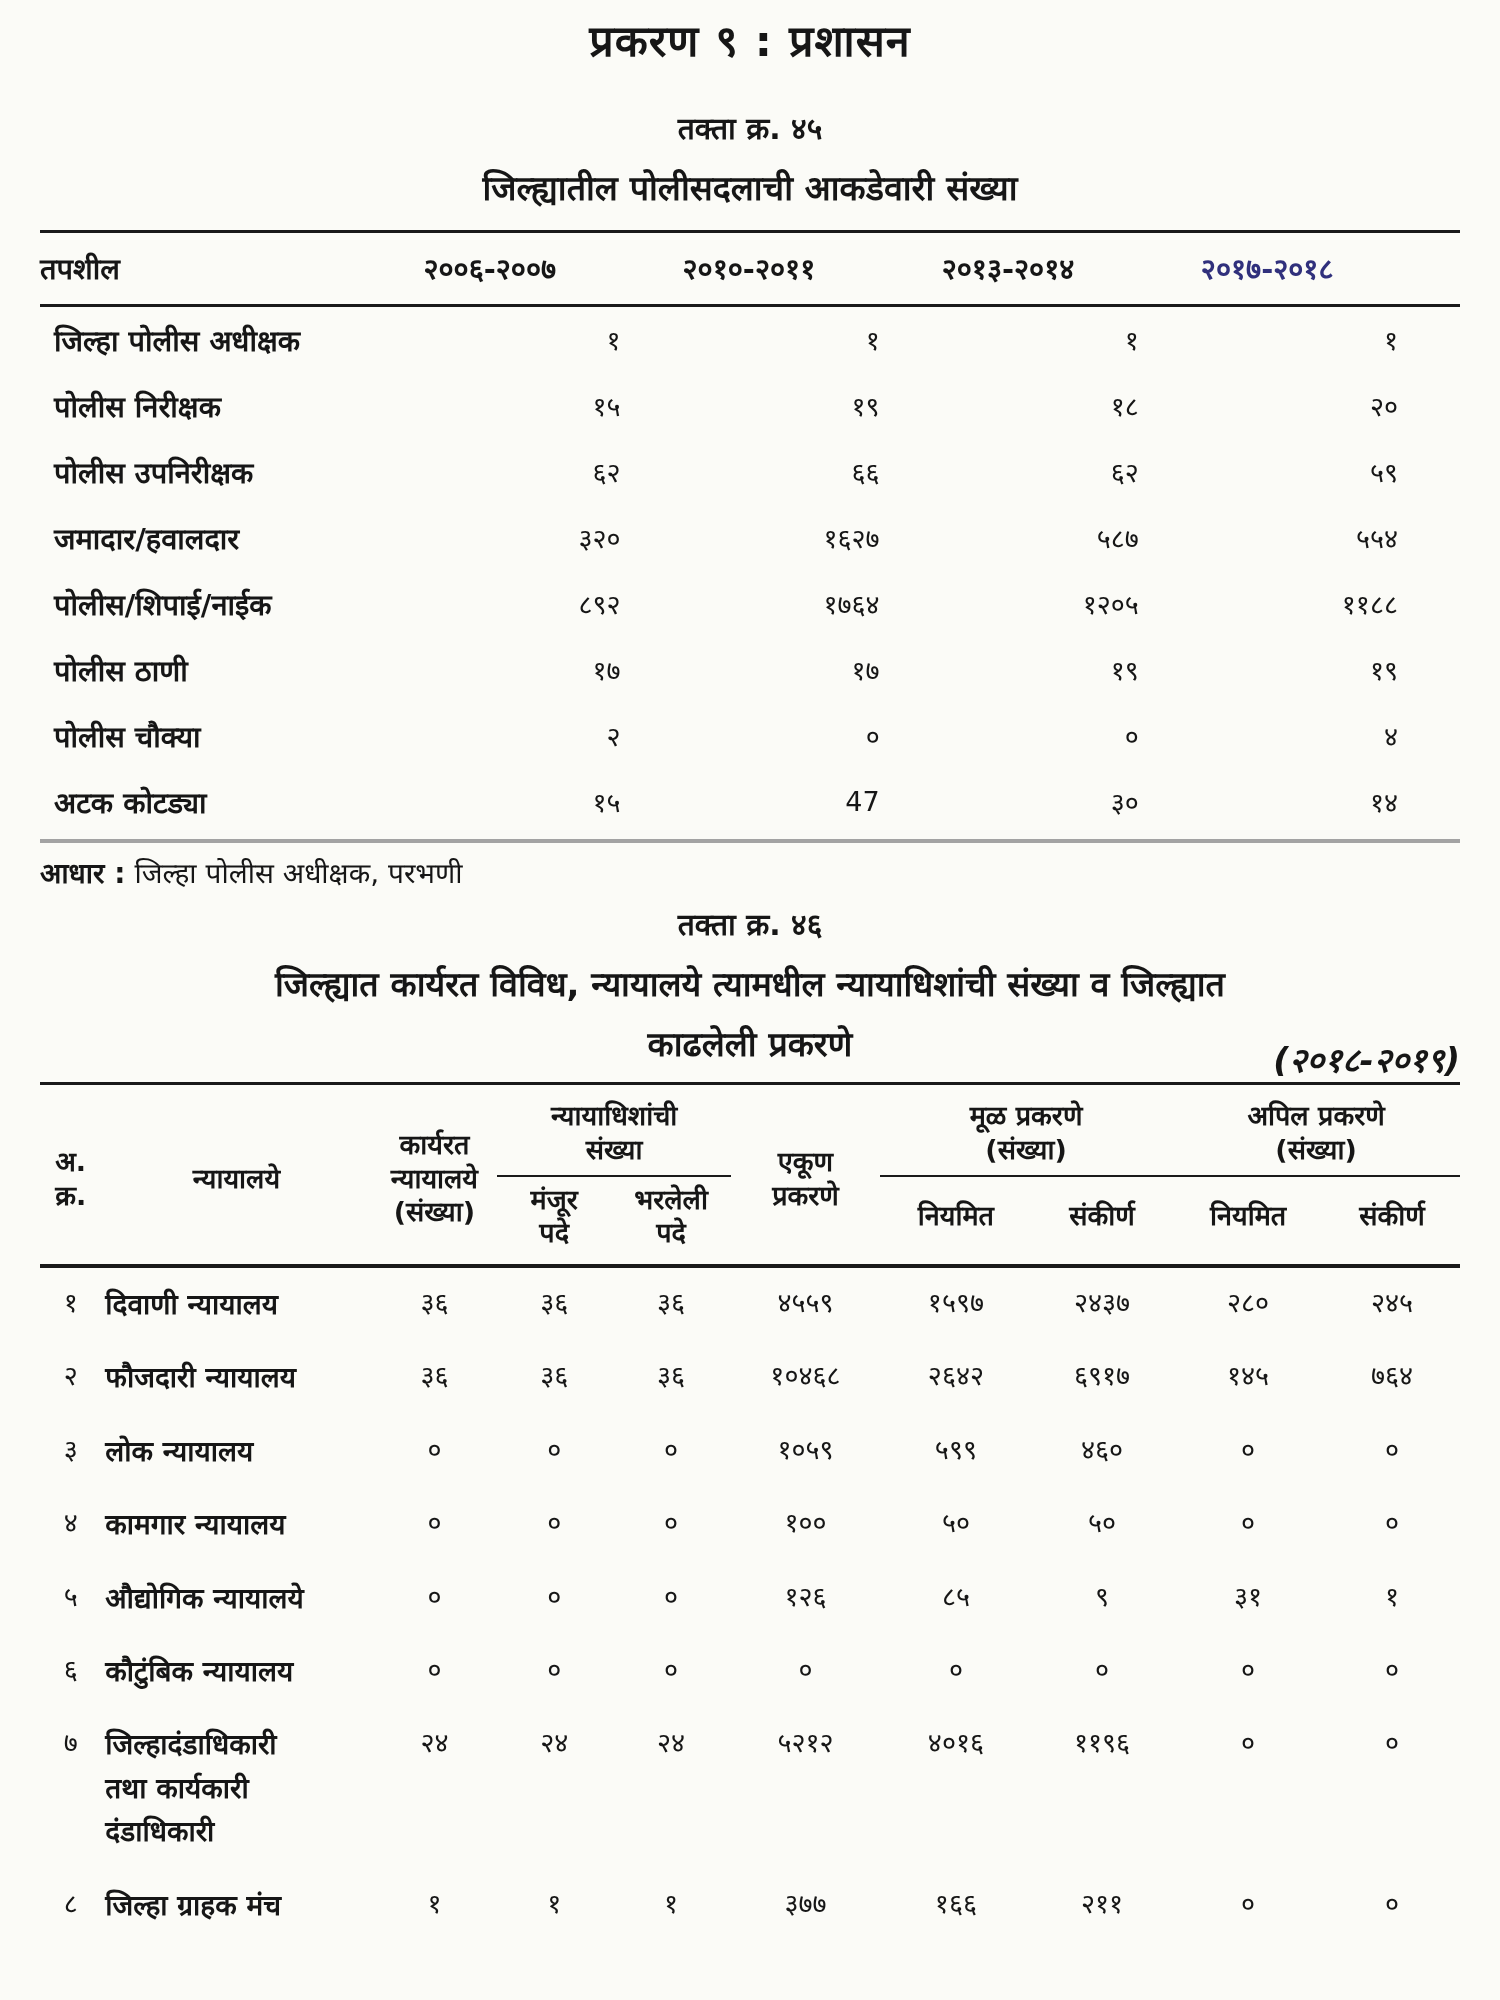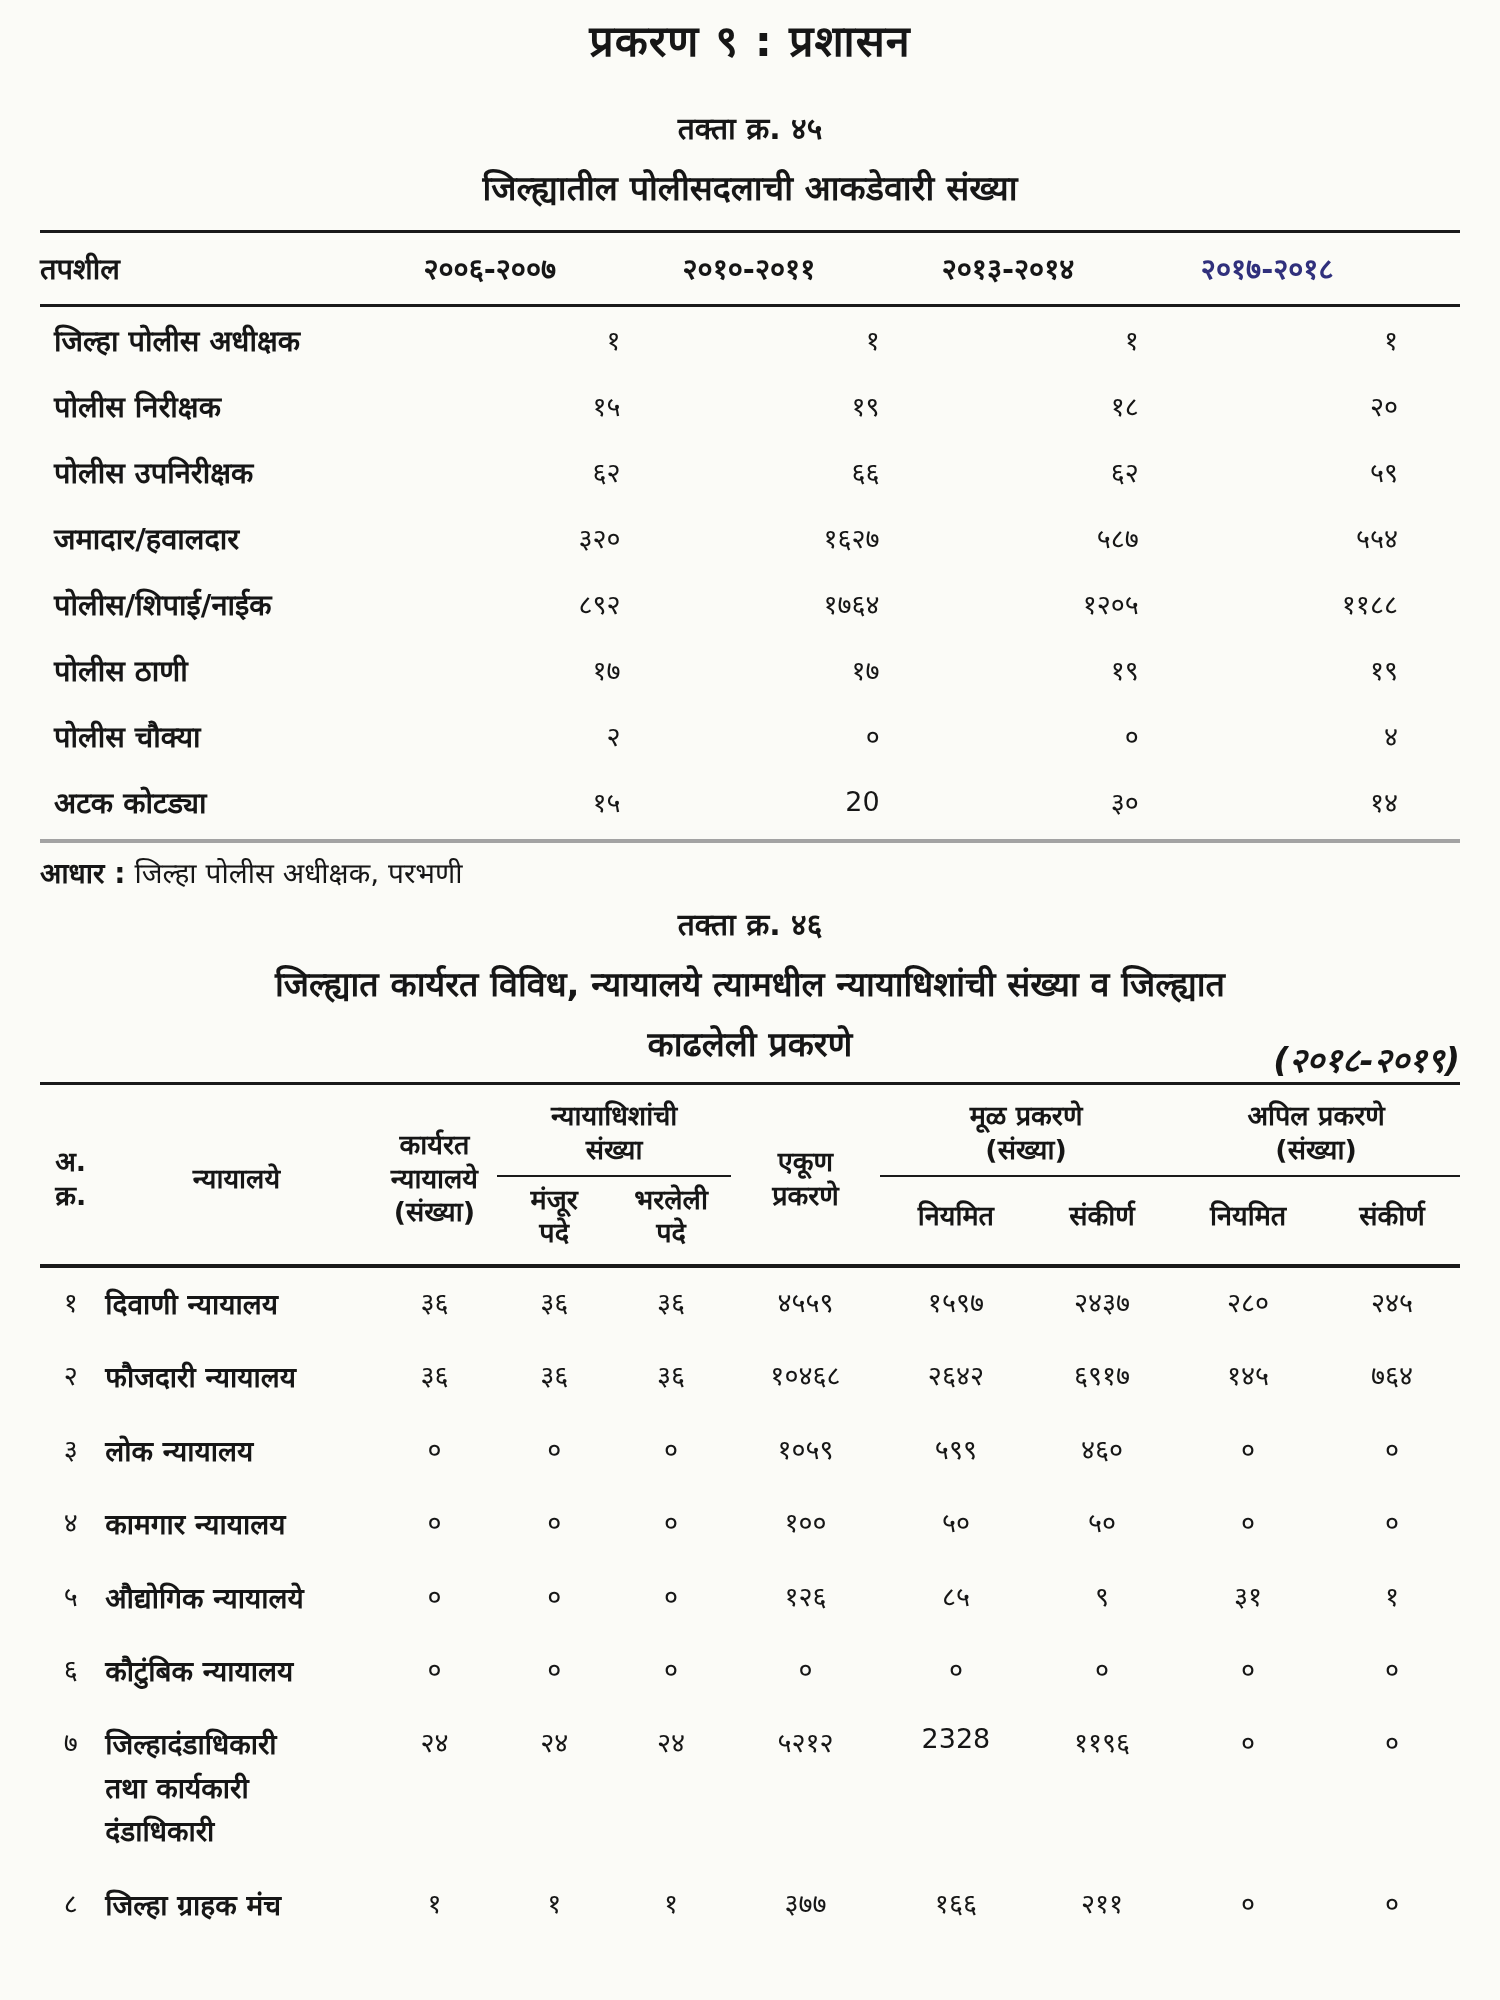--- a/index.html
+++ b/index.html
@@ -132,21 +132,21 @@
         <tr>
           <td class="rlabel">पोलीस चौक्या</td>
           <td class="num">२</td>
           <td class="num">०</td>
           <td class="num">०</td>
           <td class="num">४</td>
         </tr>
         <tr>
           <td class="rlabel">अटक कोटड्या</td>
           <td class="num">१५</td>
-          <td class="num">20</td>
+          <td class="num">47</td>
           <td class="num">३०</td>
           <td class="num">१४</td>
         </tr>
       </tbody>
   </table>
 
   <div class="source-line">
     <span class="src-label">आधार :</span>
     <span>जिल्हा पोलीस अधीक्षक, परभणी</span>
   </div>
@@ -274,21 +274,21 @@
         </tr>
         <tr>
           <td class="sr">७</td>
           <td class="court">जिल्हादंडाधिकारी
 तथा कार्यकारी
 दंडाधिकारी</td>
           <td>२४</td>
           <td>२४</td>
           <td>२४</td>
           <td>५२१२</td>
-          <td>2328</td>
+          <td>४०१६</td>
           <td>११९६</td>
           <td>०</td>
           <td>०</td>
         </tr>
         <tr>
           <td class="sr">८</td>
           <td class="court">जिल्हा ग्राहक मंच</td>
           <td>१</td>
           <td>१</td>
           <td>१</td>

